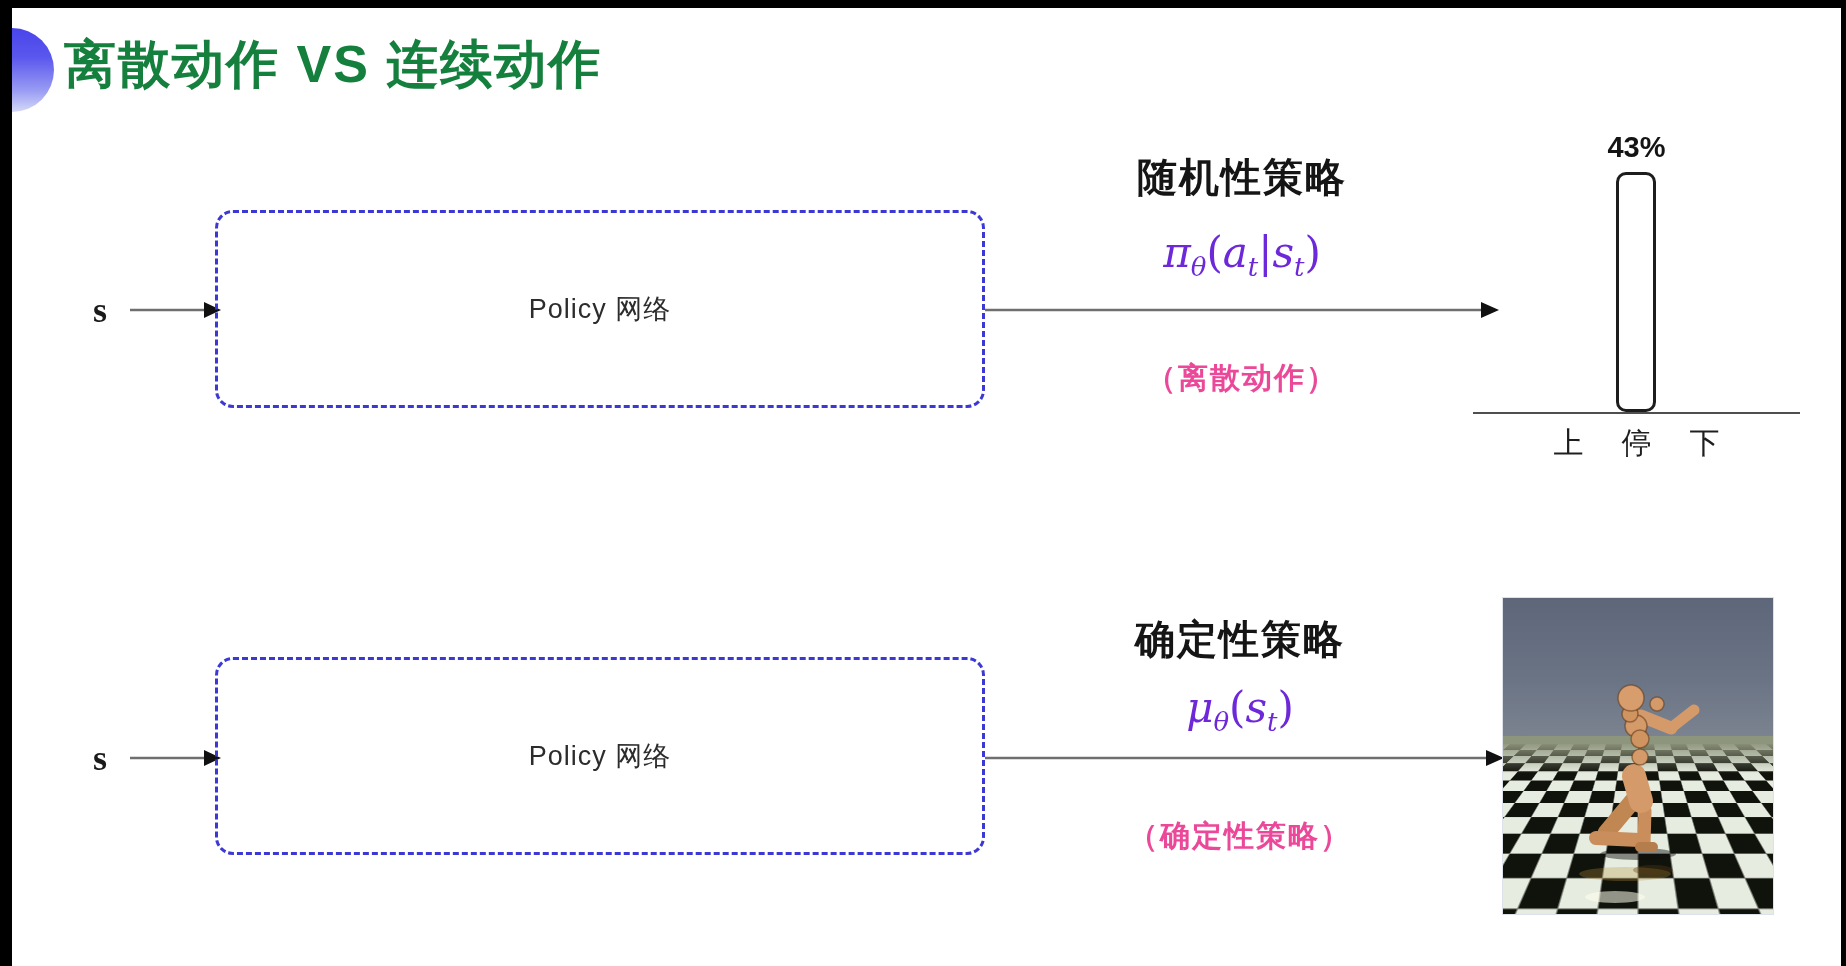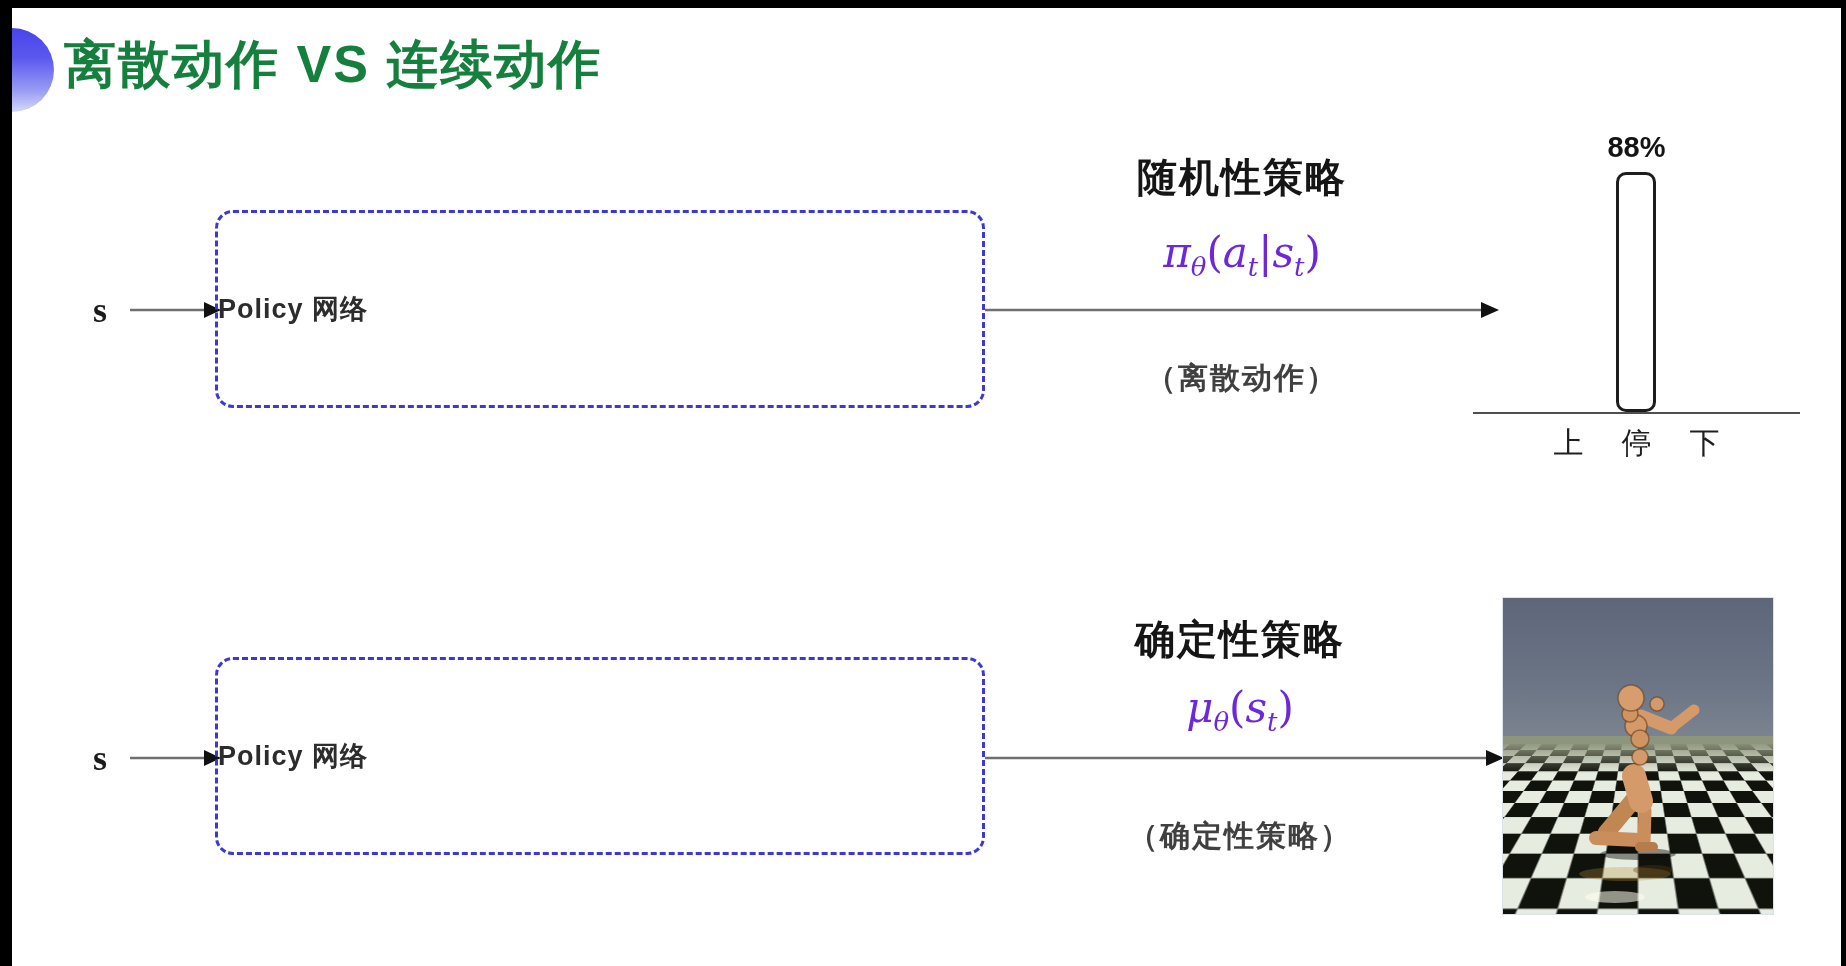--- a/index.html
+++ b/index.html
@@ -30,42 +30,42 @@
     font-size:36px;font-weight:700;color:#1a1a1a;line-height:1;
   }
   .s-top{left:80px;top:292px;}
   .s-bottom{left:80px;top:740px;}
 
   .arrow-svg{position:absolute;overflow:visible;}
 
   .policy-box{
     position:absolute;left:215px;width:770px;height:198px;
     border:3px dashed #3c38d6;border-radius:18px;
-    display:flex;align-items:center;justify-content:flex-start;
-    background:transparent;box-sizing:border-box;font-weight:bold;
+    display:flex;align-items:center;justify-content:center;
+    background:transparent;box-sizing:border-box;
   }
   .policy-box-top{top:210px;}
   .policy-box-bottom{top:657px;}
   .policy-box .box-label{font-size:27px;color:#2c2c2c;letter-spacing:1px;}
 
   .mid-text{position:absolute;width:380px;text-align:center;white-space:nowrap;}
   .policy-name{font-size:40px;font-weight:600;color:#151515;letter-spacing:2px;}
   .policy-name-top{left:1052px;top:150px;}
   .policy-name-bottom{left:1050px;top:612px;}
 
   .formula{
     font-family:"DejaVu Serif", serif;font-style:italic;
     font-size:42px;color:#6d28d9;
   }
   .formula sub{font-size:26px;font-style:italic;}
   .formula .paren{font-style:normal;}
   .formula-top{left:1052px;top:228px;}
   .formula-bottom{left:1050px;top:636px;margin-top:47px;}
 
-  .action-note{font-size:30px;font-weight:600;color:#404040;letter-spacing:2px;}
+  .action-note{font-size:30px;font-weight:600;color:#ec4899;letter-spacing:2px;}
   .action-note-top{left:1052px;top:358px;}
   .action-note-bottom{left:1050px;top:816px;}
 
   
   .bar-chart{position:absolute;left:1473px;top:98px;width:327px;}
   .bars-row{display:flex;justify-content:center;align-items:flex-end;gap:28px;height:314px;}
   .bar-group{display:flex;flex-direction:column;align-items:center;justify-content:flex-end;}
   .bar-value{font-size:29px;font-weight:600;color:#141414;margin-bottom:10px;line-height:1;}
   .bar{
     width:40px;background:#fff;border:3px solid #1d1d1d;border-radius:10px;
@@ -134,21 +134,21 @@
 <div class="mid-text policy-name policy-name-top">随机性策略</div>
 
 <div class="mid-text formula formula-top"><span>π</span><sub>θ</sub><span class="paren">(</span><span>a</span><sub>t</sub><span class="paren">|</span><span>s</span><sub>t</sub><span class="paren">)</span></div>
 
 <div class="mid-text action-note action-note-top">（离散动作）</div>
 
 <div class="bar-chart">
   <div class="bars-row">
 
   <div class="bar-group">
-    <div class="bar-value">88%</div>
+    <div class="bar-value">43%</div>
     <div class="bar" style="height: 240px;"></div>
   </div>
 
 </div>
   <div class="chart-baseline"></div>
   <div class="cats-row">
   <div class="bar-cat">上</div>
 
   <div class="bar-cat">停</div>
 

